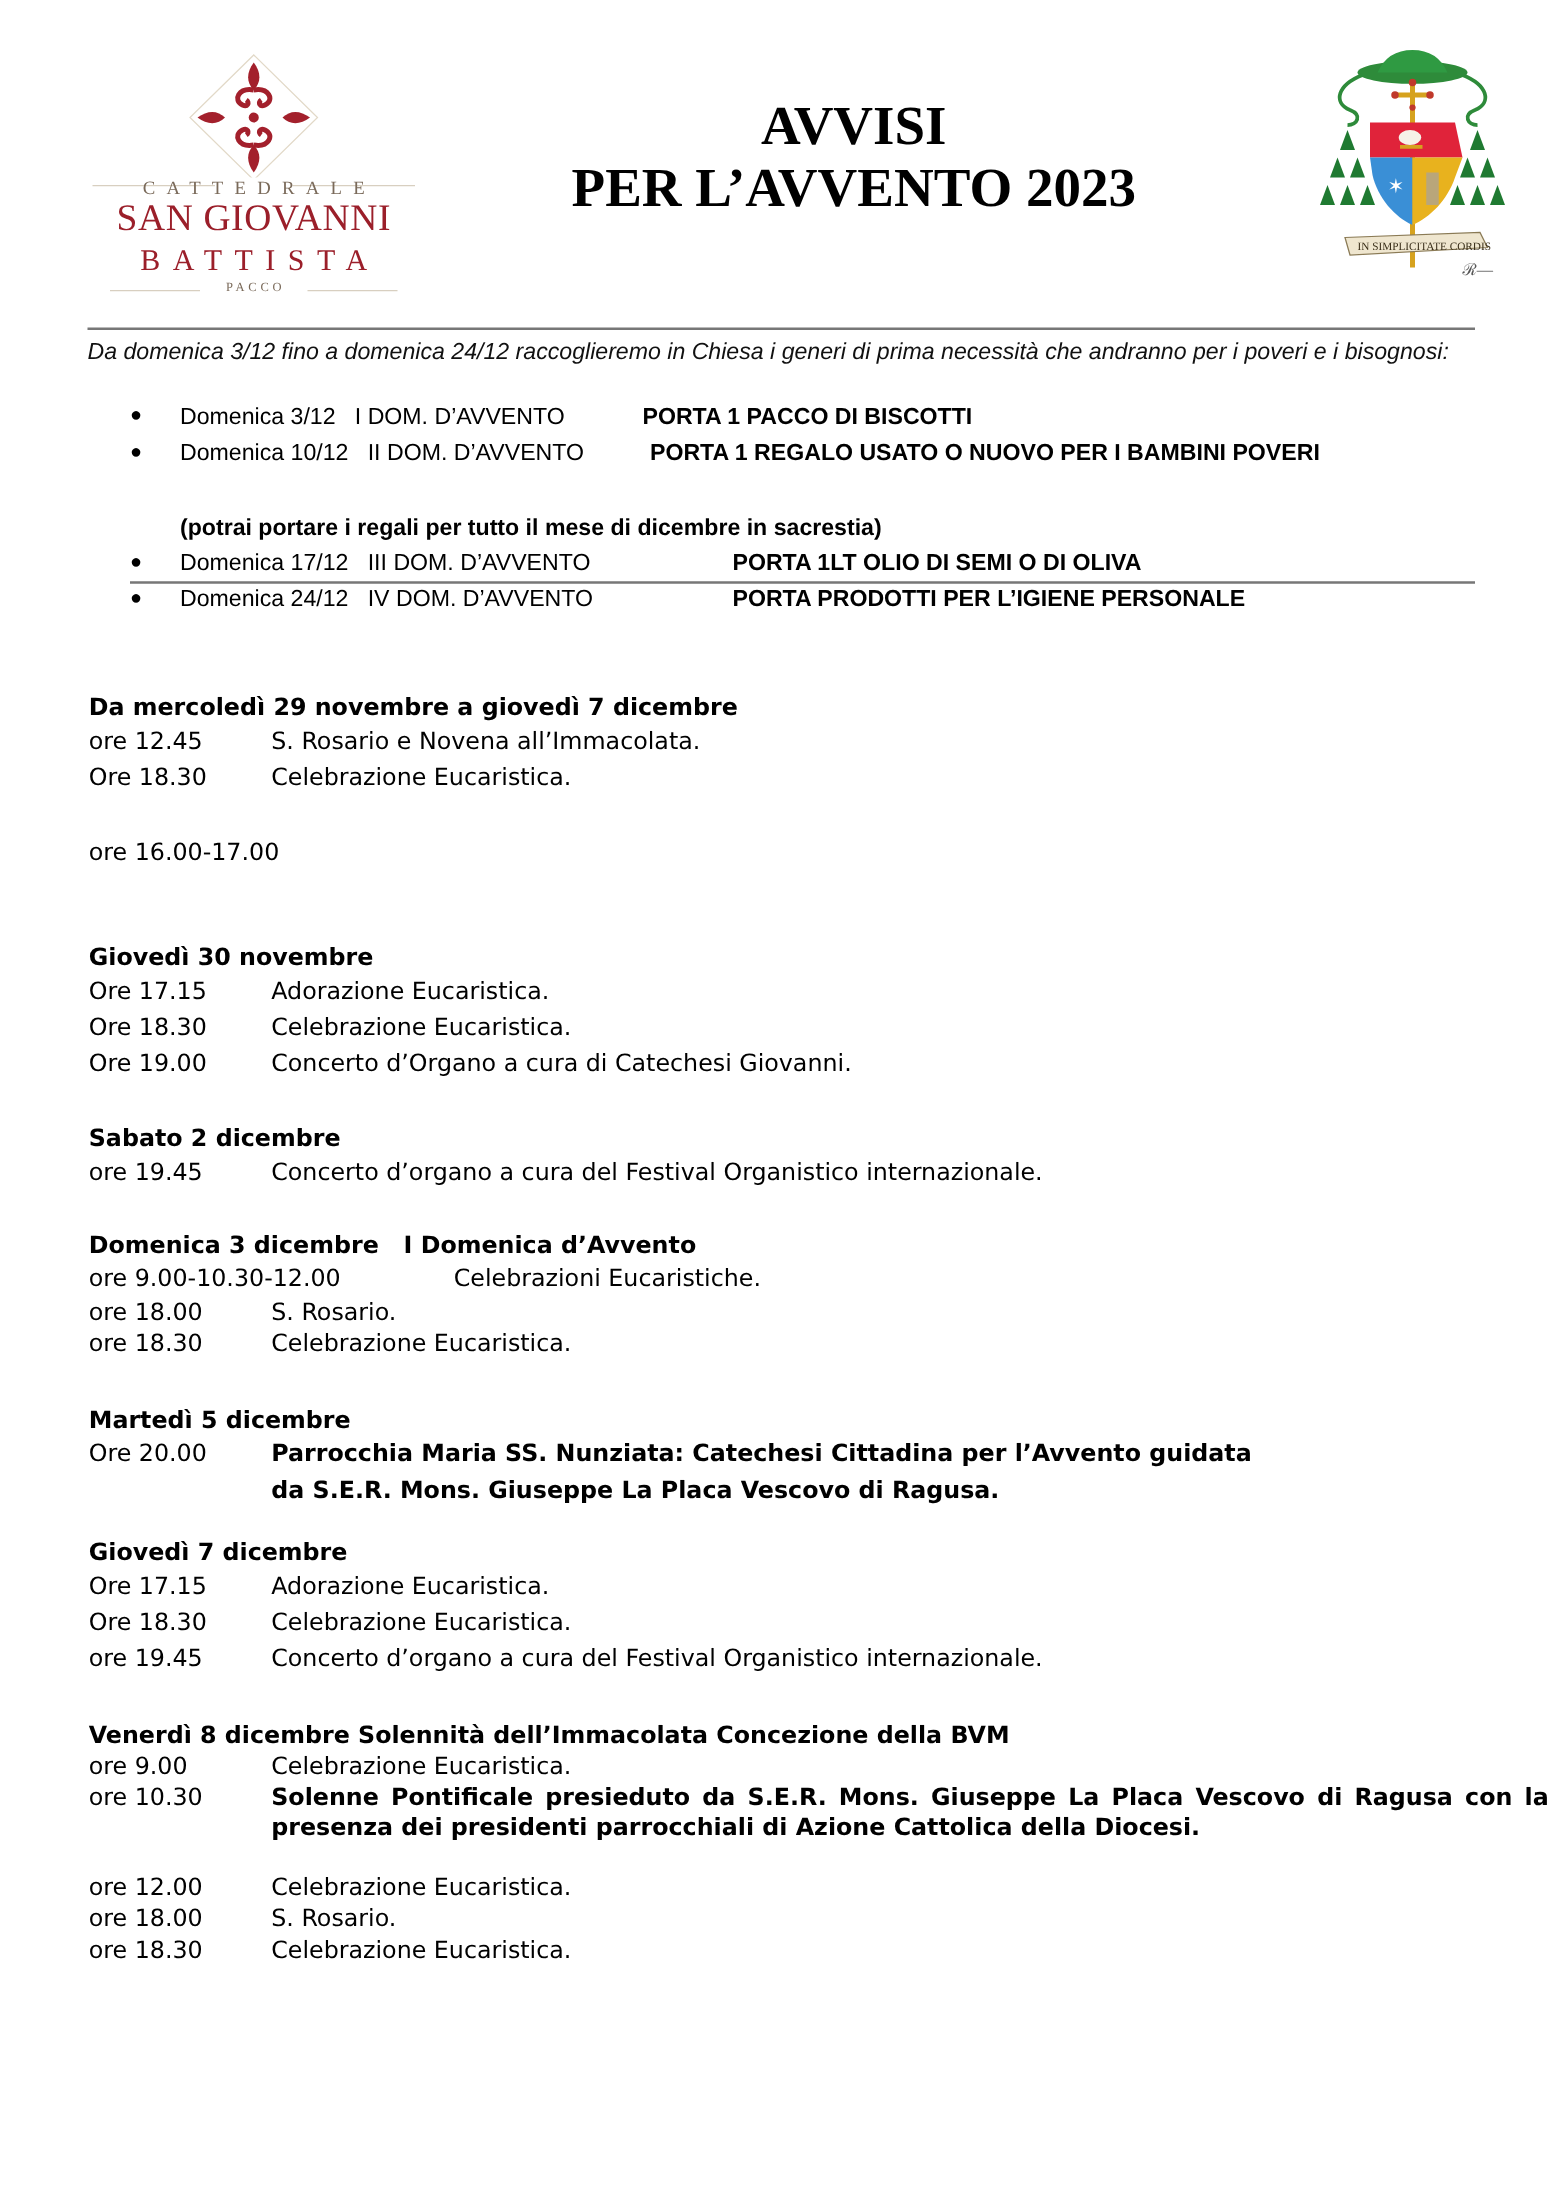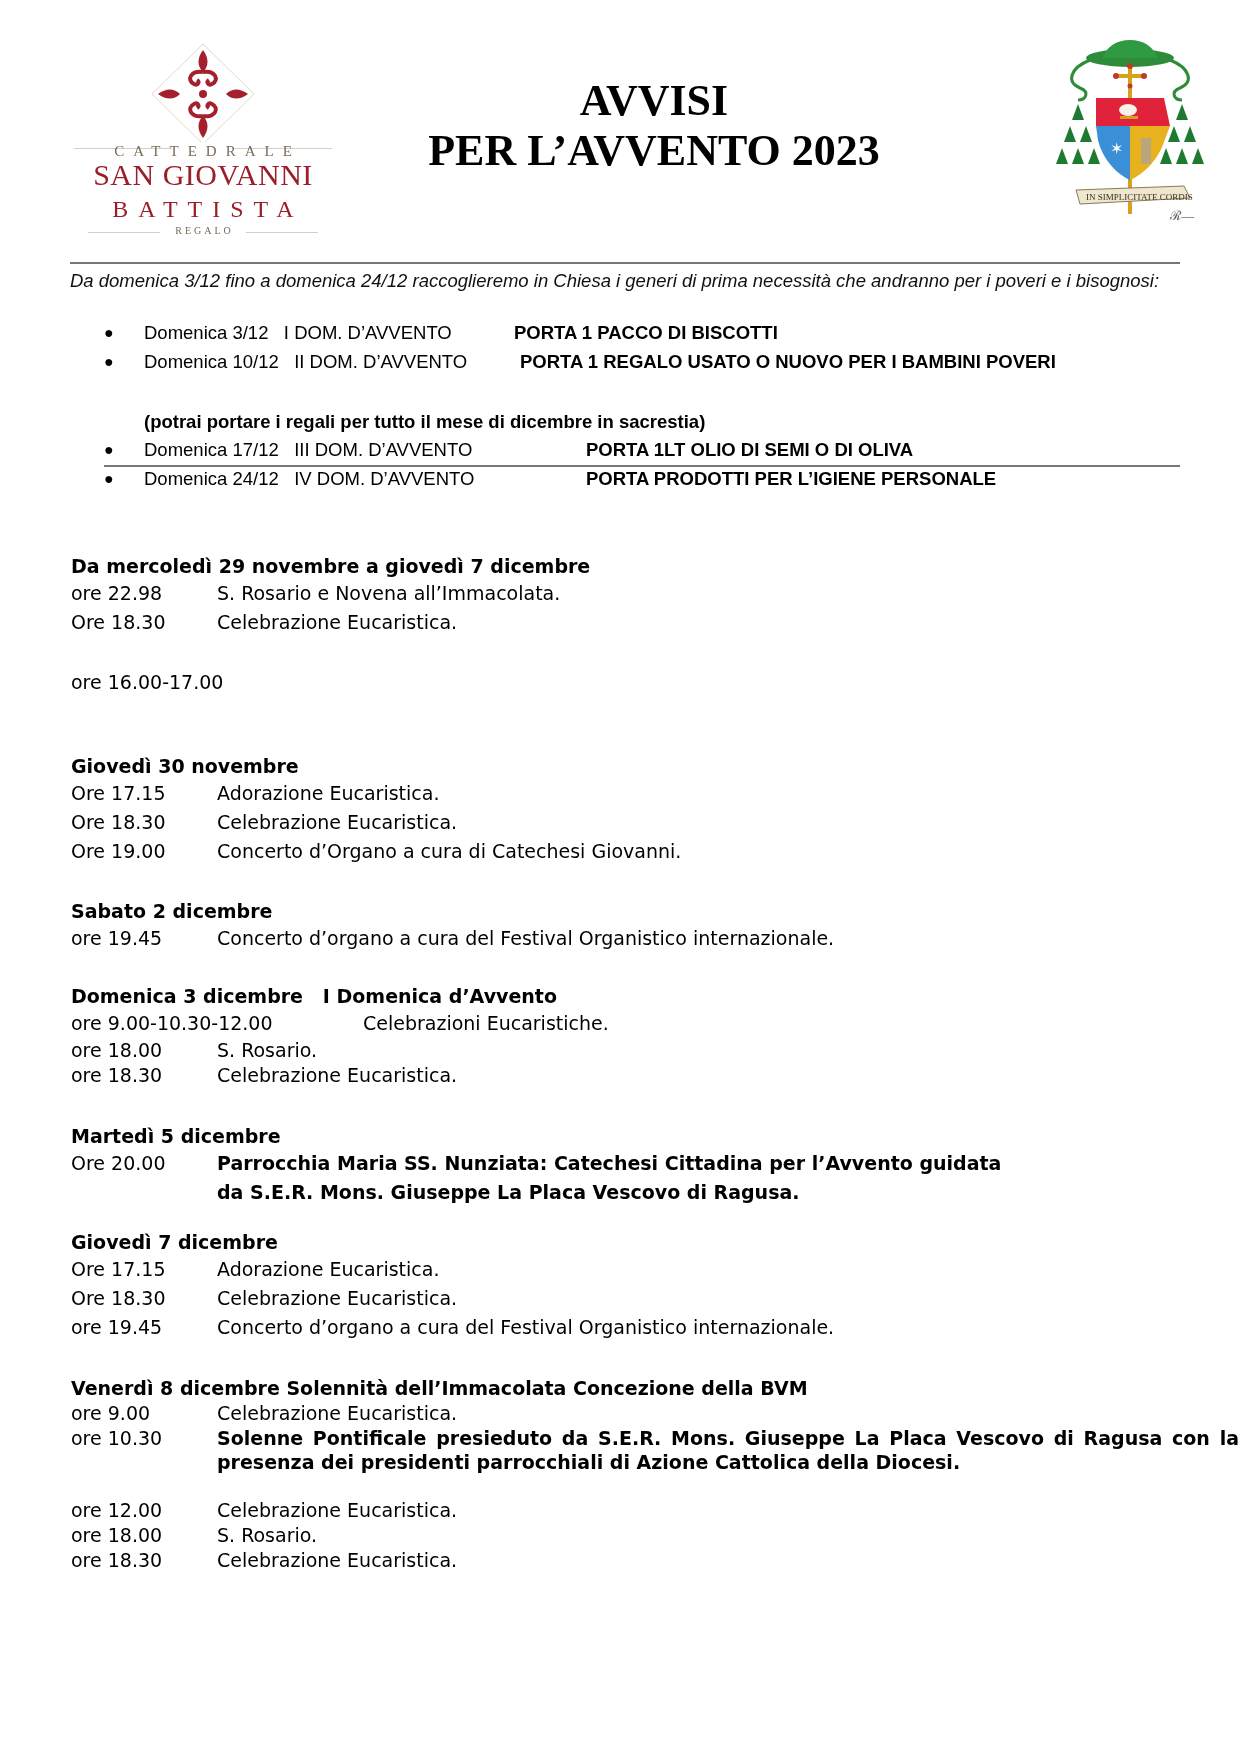--- a/index.html
+++ b/index.html
@@ -9,21 +9,21 @@
     
     .logo-left { position: absolute; left: 88px; top: 42px; width: 230px; height: 190px; }
     .logo-left svg { position: absolute; left: 0; top: 0; }
     .logo-text { position: absolute; left: 0; width: 230px; text-align: center; color: #9b1f2a; font-family: "Liberation Serif", serif; }
     .logo-cattedrale { top: 101px; font-size: 15px; letter-spacing: 9px; color: #7a6a5a; padding-left: 9px; }
     .logo-sangiovanni { top: 116px; font-size: 30px; letter-spacing: 0.5px; }
     .logo-battista { top: 154px; font-size: 24px; letter-spacing: 10px; padding-left: 10px; }
     .logo-ragusa { top: 183px; font-size: 10px; letter-spacing: 3px; color: #7a6a5a; padding-left: 3px; }
     .logo-rule { position: absolute; height: 1px; background: #d8cfc0; }
 
-    .title { position: absolute; left: 364px; top: 76px; width: 580px; text-align: center;
+    .title { position: absolute; left: 393px; top: 76px; width: 580px; text-align: center;
              font-family: "Liberation Serif", serif; font-weight: bold; font-size: 44px; line-height: 50px; }
 
     .coat { position: absolute; left: 1040px; top: 30px; width: 180px; height: 200px; }
     .signature { position: absolute; left: 1170px; top: 206px; font-family: "Liberation Serif", serif; font-size: 13px; color: #555; }
 
     
     .hr { position: absolute; height: 2px; background: #777; }
     .intro { position: absolute; left: 70px; top: 268px; width: 1110px; font-family: "Liberation Sans", sans-serif;
              font-style: italic; font-size: 18.5px; line-height: 25px; color: #111; }
     .bullets { position: absolute; left: 104px; top: 318px; width: 1080px; font-family: "Liberation Sans", sans-serif; font-size: 18.5px; }
@@ -69,21 +69,21 @@
       <path d="M160 52 C152 46 144 46 138 52 C144 58 152 58 160 52 Z"></path>
     </g>
   </svg>
   <div class="logo-rule" style="left:-14px; top:106px; width:98px;"></div>
   <div class="logo-rule" style="left:146px; top:106px; width:98px;"></div>
   <div class="logo-text logo-cattedrale">CATTEDRALE</div>
   <div class="logo-text logo-sangiovanni">SAN GIOVANNI</div>
   <div class="logo-text logo-battista">BATTISTA</div>
   <div class="logo-rule" style="left:0; top:190px; width:72px;"></div>
   <div class="logo-rule" style="left:158px; top:190px; width:72px;"></div>
-  <div class="logo-text logo-ragusa">REGALO</div>
+  <div class="logo-text logo-ragusa">PACCO</div>
 </div>
 
 <div class="title">
   <div>AVVISI</div>
   <div>PER L’AVVENTO 2023</div>
 </div>
 
 <div class="coat">
   <svg width="180" height="200" viewBox="0 0 180 200">
 
@@ -155,21 +155,21 @@
     <span class="strong" style="left:482px;">PORTA PRODOTTI PER L’IGIENE PERSONALE</span>
   </div>
 </div>
 <div class="hr" style="left:104px; top:465px; width:1076px;"></div>
 
 <div class="schedule">
 
   <div class="section" style="top:0px;">
     <div class="sec-title">Da mercoledì 29 novembre a giovedì 7 dicembre</div>
     <div class="row">
-      <span class="time">ore 22.98</span>
+      <span class="time">ore 12.45</span>
       <span class="desc">S. Rosario e Novena all’Immacolata.</span>
     </div>
     <div class="row">
       <span class="time">Ore 18.30</span>
       <span class="desc">Celebrazione Eucaristica.</span>
     </div>
   </div>
 
   <div class="section" style="top:117px;">
     <div class="row tight">

